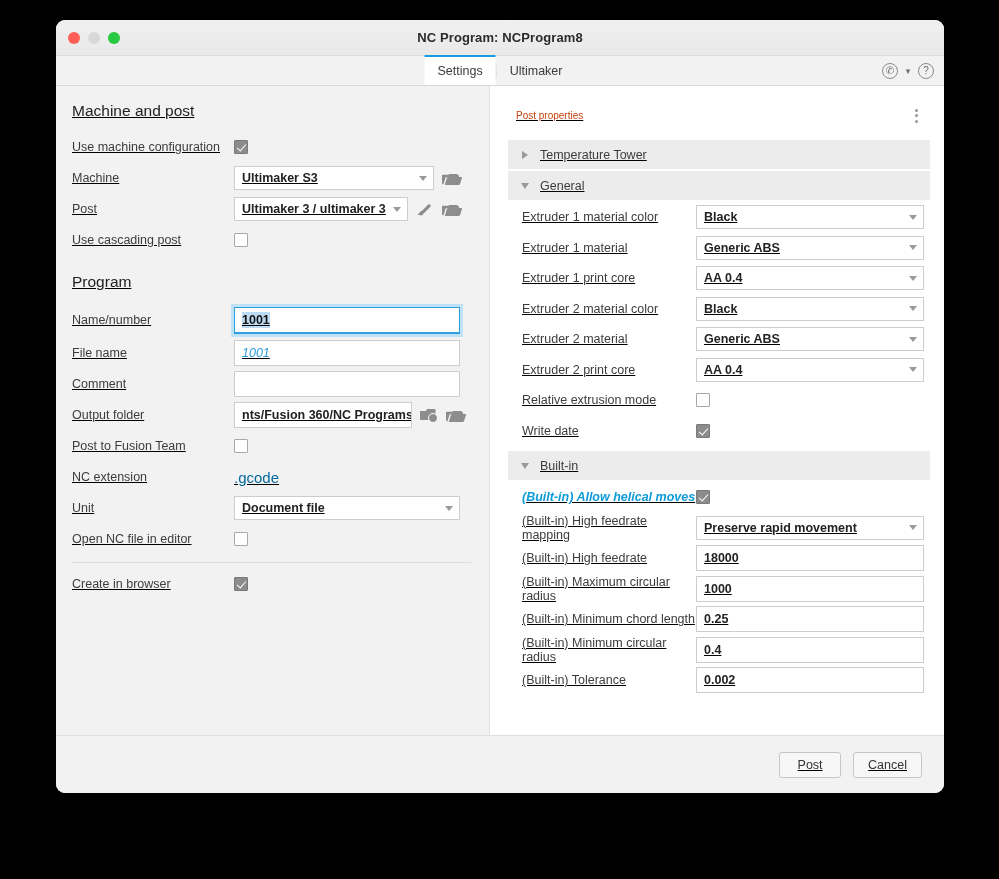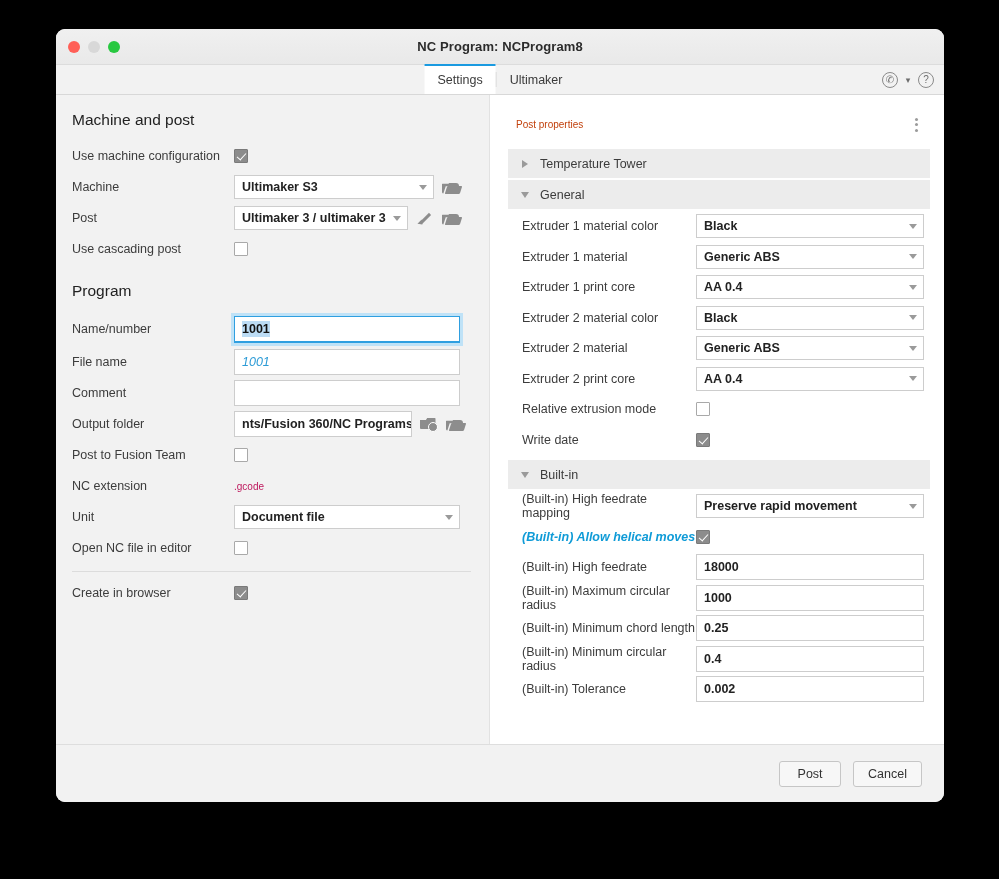--- a/index.html
+++ b/index.html
@@ -6,28 +6,29 @@
   html, body {
     margin: 0; padding: 0;
     width: 999px; height: 879px;
     background: #000;
     font-family: "Liberation Sans", sans-serif;
     overflow: hidden;
   }
 
   .window {
     position: absolute;
-    left: 56px; top: 29px;
+    left: 56px; top: 20px;
     width: 888px; height: 773px;
     background: #f2f2f2;
     border-radius: 9px;
     box-shadow: 0 6px 26px rgba(0,0,0,0.55), 0 1px 3px rgba(0,0,0,0.5);
     overflow: hidden;
     display: flex;
     flex-direction: column;
+    text-decoration: underline;
   }
 
   
   .titlebar {
     position: relative;
     height: 36px;
     flex: 0 0 36px;
     background: linear-gradient(#f0f0f0, #e9e9e9);
     border-bottom: 1px solid #dcdcdc;
   }
@@ -217,22 +218,22 @@
   .caret {
     margin-left: 6px;
     width: 0; height: 0;
     border-left: 4px solid transparent;
     border-right: 4px solid transparent;
     border-top: 5px solid #9a9a9a;
     flex: 0 0 auto;
   }
 
   .static-val {
-    font-size: 10px;
-    color: #be185d;
+    font-size: 15px;
+    color: #0369a1;
   }
 
   .hr {
     height: 1px;
     background: #dcdcdc;
     margin: 8px 0 6px 0;
   }
 
   
   .ibtn {
@@ -628,32 +629,32 @@
             </div>
         </div>
       </div>
 
       <div class="grp-head">
         <span class="tri open"></span>
         <span>Built-in</span>
       </div>
       <div class="grp-body">
         <div class="prow">
+          <div class="lbl modified">(Built-in) Allow helical moves</div>
+          <div class="fld">
+              <span class="cb checked"></span>
+            </div>
+        </div>
+        <div class="prow">
           <div class="lbl">(Built-in) High feedrate mapping</div>
           <div class="fld">
               <div class="dd">
             <span class="val">Preserve rapid movement</span>
             <span class="caret"></span>
               </div>
-            </div>
-        </div>
-        <div class="prow">
-          <div class="lbl modified">(Built-in) Allow helical moves</div>
-          <div class="fld">
-              <span class="cb checked"></span>
             </div>
         </div>
         <div class="prow">
           <div class="lbl">(Built-in) High feedrate</div>
           <div class="fld">
               <div class="inp">
             <span>18000</span>
               </div>
             </div>
         </div>

